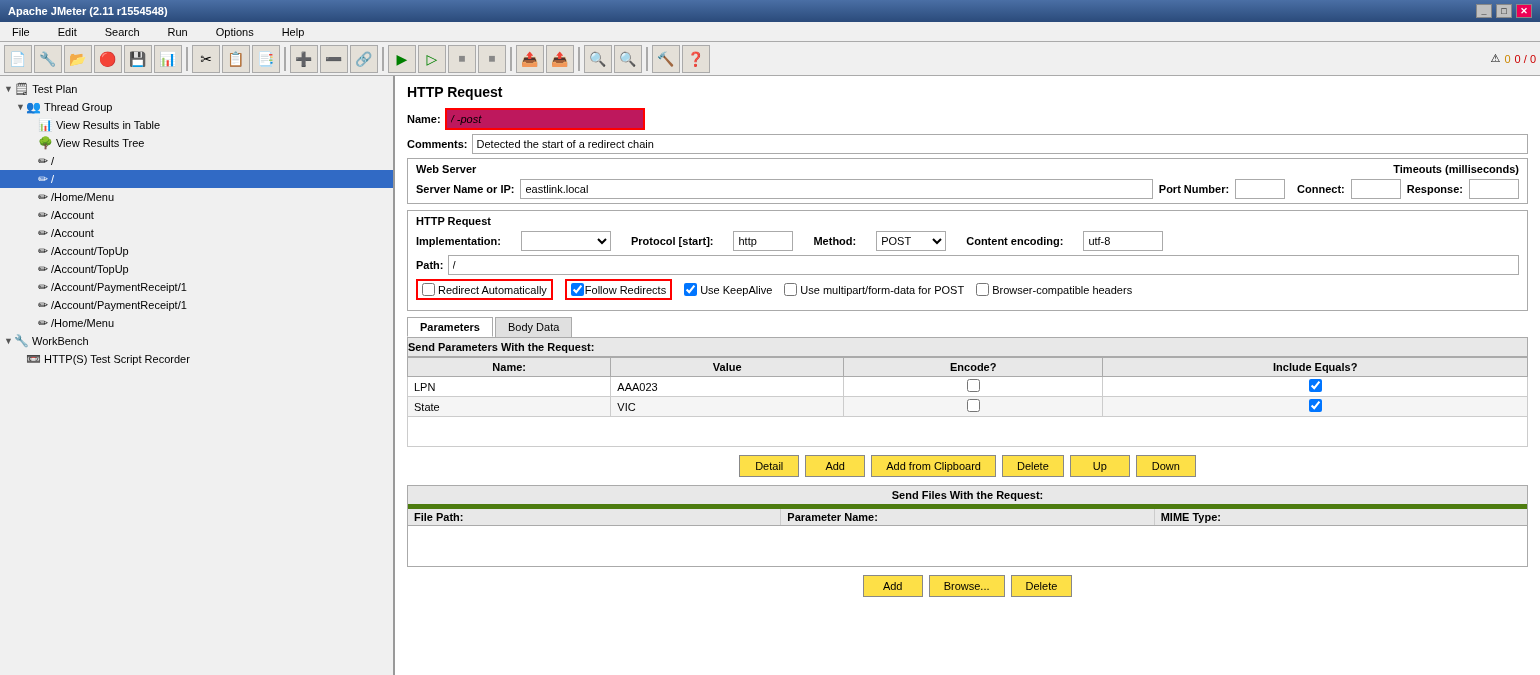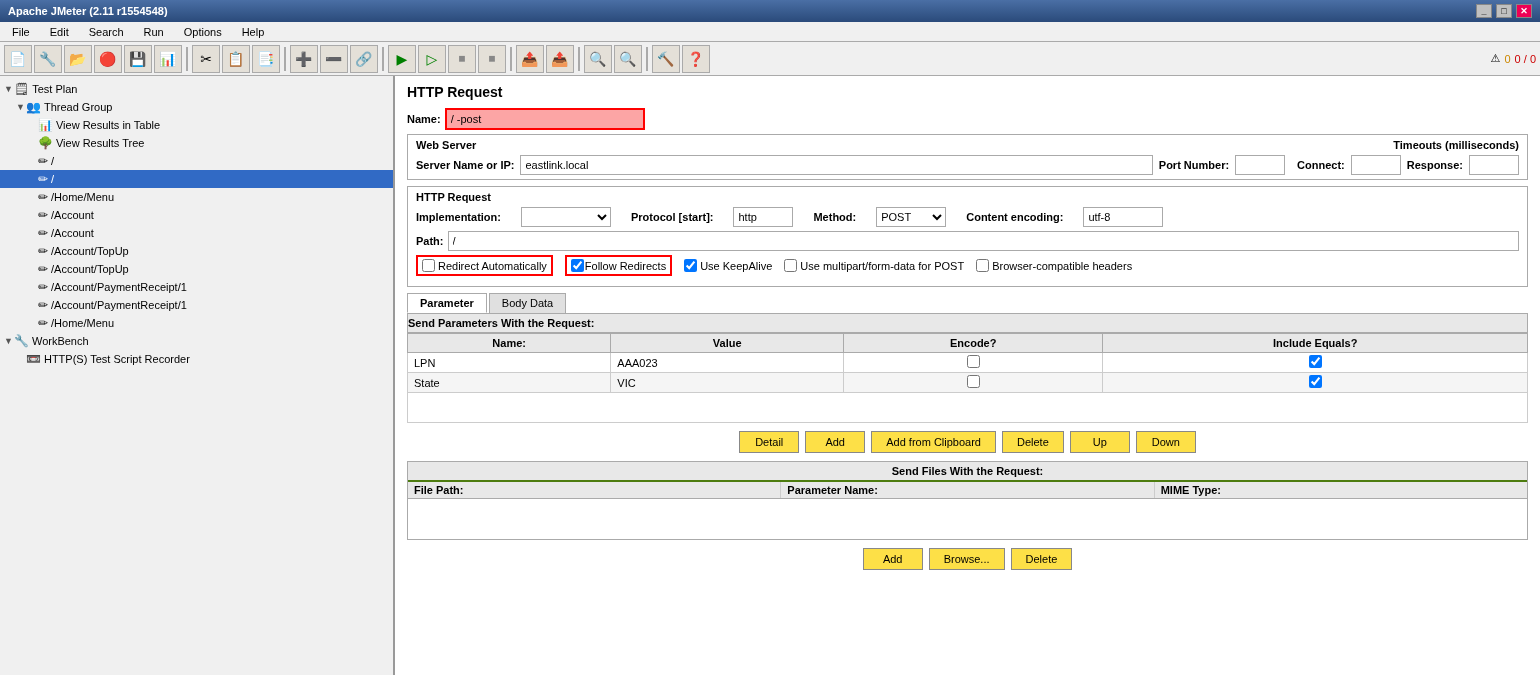--- a/index.html
+++ b/index.html
@@ -30,21 +30,21 @@
     .title-bar-btn.close { background: #e05; color: white; }
 
     
     .menu-bar {
       background: #f0f0f0;
       border-bottom: 1px solid #aaa;
       height: 20px;
       display: flex;
       align-items: center;
       padding: 0 4px;
-      gap: 4px;
+      gap: 12px;
     }
     .menu-item {
       padding: 2px 8px;
       cursor: pointer;
       font-size: 11px;
     }
 
     
     .toolbar {
       background: #f0f0f0;
@@ -119,25 +119,26 @@
     .form-input {
       border: 1px solid #aaa;
       background: white;
       padding: 2px 4px;
       font-size: 11px;
       height: 20px;
     }
 
     .name-input-highlighted {
       border: 2px solid red;
-      background: #fca5a5;
+      background: #be185d;
       padding: 2px 4px;
       font-size: 11px;
       height: 22px;
       width: 200px;
+      font-style: italic;
     }
 
     .full-width { flex: 1; width: 100%; }
 
     select {
       height: 20px;
       font-size: 11px;
       border: 1px solid #aaa;
       background: white;
     }
@@ -216,21 +217,21 @@
     }
 
     
     .files-section { border: 1px solid #aaa; }
     .files-header {
       background: #e8e8e8;
       padding: 3px 6px;
       font-weight: bold;
       font-size: 11px;
       text-align: center;
-      border-bottom: 2px solid #4d7c0f;
+      border-bottom: 5px solid #4d7c0f;
     }
     .files-col-header {
       display: flex;
       border-bottom: 1px solid #aaa;
       background: #e8e8e8;
     }
     .files-col-header span {
       flex: 1; padding: 2px 6px; font-size: 11px; border-right: 1px solid #ccc;
       font-weight: bold;
     }
@@ -385,20 +386,24 @@
 
   <div class="content">
 
     <div class="section-title">HTTP Request</div>
 
     <div class="form-row">
       <span class="form-label">Name:</span>
       <input class="name-input-highlighted" type="text" value="/ -post" style="">
     </div>
 
+    <div class="form-row">
+      <span class="form-label">Comments:</span>
+      <input class="form-input full-width" type="text" value="Detected the start of a redirect chain" style="">
+    </div>
 
     <div style="border: 1px solid #aaa; padding: 4px 8px; margin-bottom: 6px;">
       <div style="display:flex; align-items:center; justify-content:space-between;">
         <span class="form-label">Web Server</span>
         <div style="display:flex; align-items:flex-end; gap:4px;">
           <span class="form-label">Timeouts (milliseconds)</span>
         </div>
       </div>
       <div style="display:flex; align-items:center; gap:6px; margin-top:4px;">
         <span class="form-label">Server Name or IP:</span>
@@ -451,21 +456,21 @@
           <span>Use multipart/form-data for POST</span>
         </label>
         <label class="checkbox-label">
           <input type="checkbox" style="">
           <span>Browser-compatible headers</span>
         </label>
       </div>
     </div>
 
     <div class="tabs">
-      <div class="tab active">Parameter</div>
+      <div class="tab active">Parameters</div>
       <div class="tab">Body Data</div>
     </div>
 
     <div style="border:1px solid #aaa; background:#e8e8e8; padding: 3px 0; text-align:left; font-weight:bold; font-size:11px;">Send Parameters With the Request:</div>
     <table class="params-table">
       <thead>
         <tr>
           <th>Name:</th>
           <th>Value</th>
           <th>Encode?</th>

